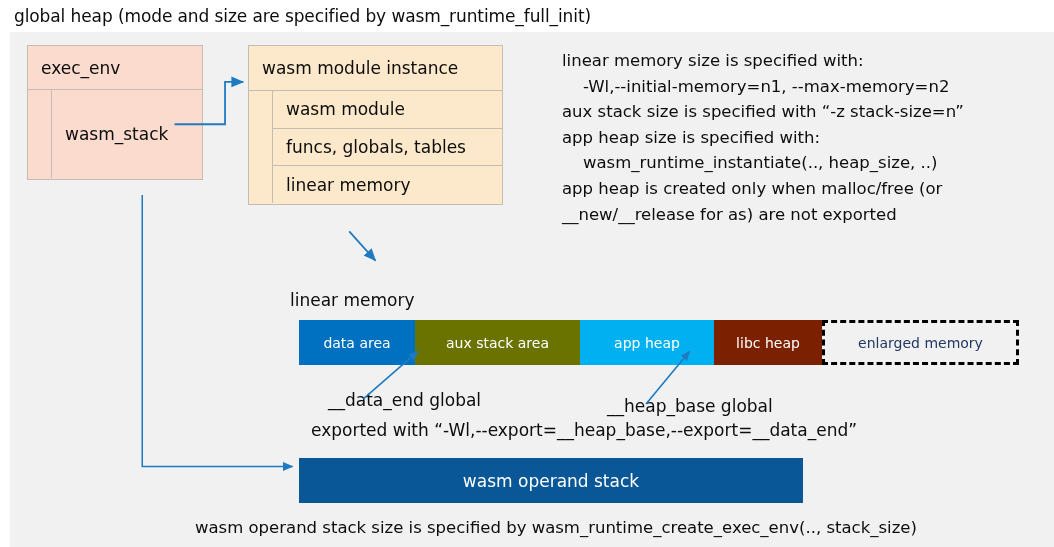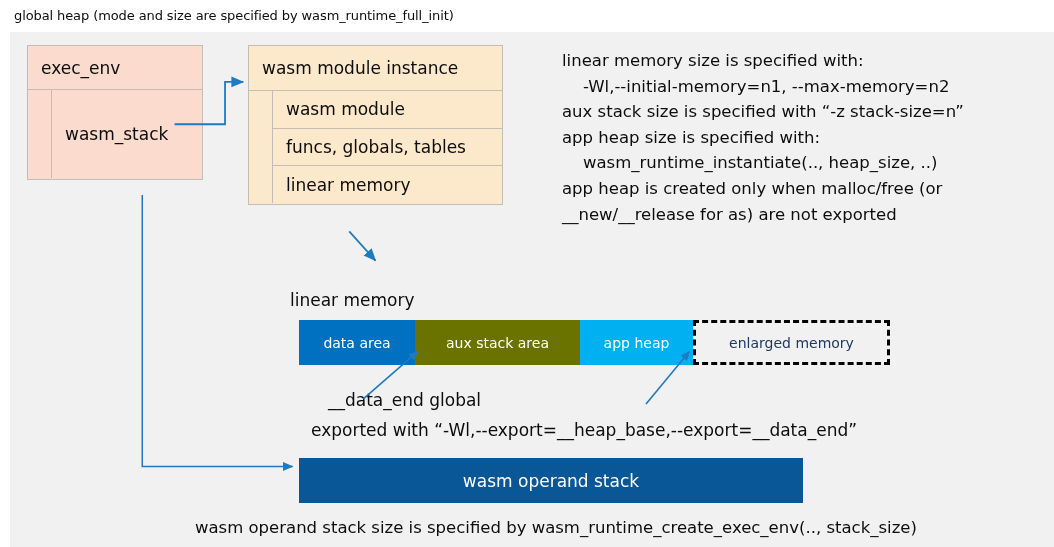--- a/index.html
+++ b/index.html
@@ -14,21 +14,21 @@
     overflow: hidden;
     font-family: "DejaVu Sans", "Liberation Sans", sans-serif;
     color: #000000;
   }
 
   
   #diagram-title {
     position: absolute;
     left: 14px;
     top: 5px;
-    font-size: 13px;
+    font-size: 17px;
     line-height: 22px;
     color: #0d0d0d;
     white-space: nowrap;
     letter-spacing: -0.1px;
   }
 
   
   #canvas-panel {
     position: absolute;
     left: 10px;
@@ -233,25 +233,27 @@
 app heap size is specified with:
     wasm_runtime_instantiate(.., heap_size, ..)
 app heap is created only when malloc/free (or
 __new/__release for as) are not exported</div>
 
   <div id="linear-memory-caption">linear memory</div>
 
   <div id="linear-memory-bar">
       <div class="mem-seg" style="width: 116px; background: rgb(0, 112, 192);">data area</div>
       <div class="mem-seg" style="width: 165px; background: rgb(107, 115, 0);">aux stack area</div>
-      <div class="mem-seg" style="width: 113px; background: rgb(0, 176, 240);">app heap</div>
+      <div class="mem-seg" style="width: 134px; background: rgb(0, 176, 240);">app heap</div>
+      <div class="mem-seg" style="width: 108px; background: rgb(123, 32, 0);">libc heap</div>
       <div class="mem-seg dashed" style="width: 197px;">enlarged memory</div>
     </div>
 
   <div id="data-end-label">__data_end global</div>
+  <div id="heap-base-label">__heap_base global</div>
   <div id="export-note">exported with “-Wl,--export=__heap_base,--export=__data_end”</div>
 
   <div id="operand-stack-box">wasm operand stack</div>
   <div id="operand-stack-note">wasm operand stack size is specified by wasm_runtime_create_exec_env(.., stack_size)
 or wasm_runtine_instantiate(.., stack_size, ..)</div>
 
   <svg id="connectors" viewBox="0 0 1044 515" width="1044" height="515" xmlns="http://www.w3.org/2000/svg">
     <defs>
       <marker id="arrowhead" markerWidth="8" markerHeight="8" refX="6.5" refY="3" orient="auto">
         <path d="M0,0 L7,3 L0,6 z" fill="#1f7bc1"></path>

